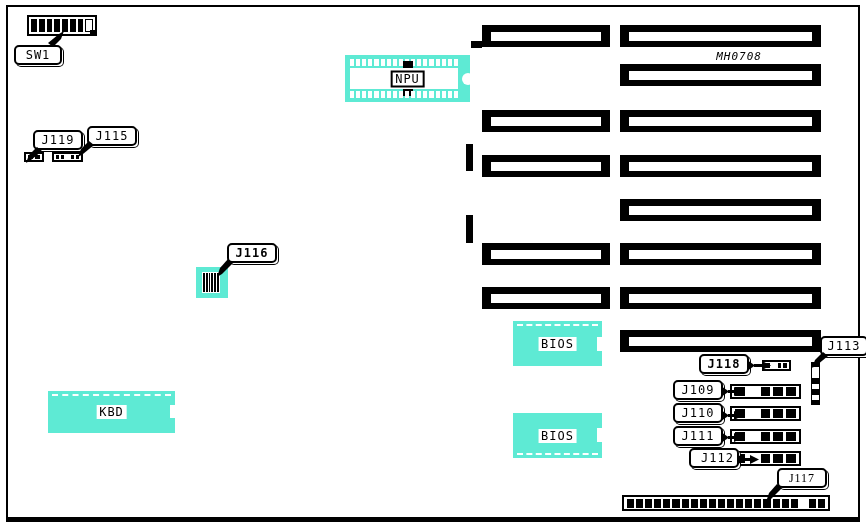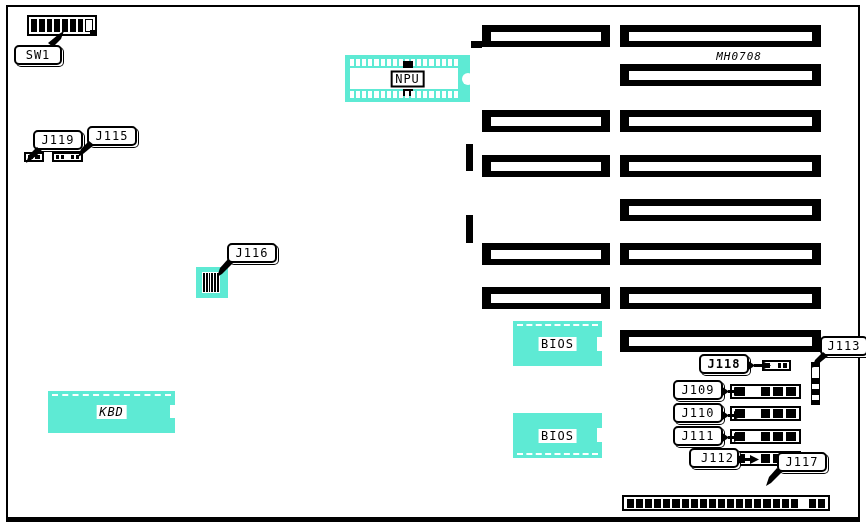--- a/index.html
+++ b/index.html
@@ -182,42 +182,42 @@
     </span>
   </div>
   <div class="abs jumper-h" style="left:52px;top:152px;width:31px;height:10px;">
       <span class="pin on"></span>
       <span class="pin on"></span>
       <span class="pin off"></span>
       <span class="pin on"></span>
       <span class="pin on"></span>
     </div>
 
-  <div class="callout" style="left:227px;top:243px;width:40px;">J116
+  <div class="callout" style="left:227px;top:243px;width:40px;font-weight:bold;">J116
     <span class="tail" style="left:-12px;bottom:-16px;">
       <svg width="16" height="18">
           <polygon points="11,0 16,4 5,15 0,18 3,9" fill="#000"></polygon>
         </svg>
     </span>
   </div>
   <div class="chip" style="left:196px;top:267px;width:32px;height:31px;">
     <div class="din-inner">
         <span class="stripe"></span>
         <span class="stripe"></span>
         <span class="stripe"></span>
         <span class="stripe"></span>
         <span class="stripe"></span>
         <span class="stripe"></span>
       </div>
   </div>
 
   <div class="chip" style="left:48px;top:391px;width:127px;height:42px;">
     <div class="dashed-top"></div>
     <div class="notch-right" style="top:14px;height:13px;"></div>
-    <div class="soft-label" style="left:50%;top:50%;transform:translate(-50%,-50%);font-style:italic;">KBD</div>
+    <div class="soft-label" style="left:50%;top:50%;transform:translate(-50%,-50%);">KBD</div>
   </div>
 
   <div class="chip" style="left:513px;top:321px;width:89px;height:45px;">
     <div class="dashed-top"></div>
     <div class="notch-right" style="top:16px;"></div>
     <div class="soft-label" style="left:50%;top:50%;transform:translate(-50%,-50%);">BIOS</div>
   </div>
   <div class="chip" style="left:513px;top:413px;width:89px;height:45px;">
     <div class="dashed-bottom"></div>
     <div class="notch-right" style="top:15px;"></div>
@@ -318,21 +318,21 @@
     </span>
   </div>
   <div class="abs jumper-block" style="left:730px;top:451px;width:71px;height:15px;">
       <span class="pin on"></span>
       <span class="pin off"></span>
       <span class="pin on"></span>
       <span class="pin on"></span>
       <span class="pin on"></span>
     </div>
 
-  <div class="callout" style="left:777px;top:452px;width:40px;">J117
+  <div class="callout" style="left:777px;top:468px;width:40px;font-family:Liberation Serif, serif;">J117
     <span class="tail" style="left:-13px;bottom:-16px;">
       <svg width="16" height="18">
           <polygon points="11,0 16,4 5,15 0,18 3,9" fill="#000"></polygon>
         </svg>
     </span>
   </div>
   <div class="abs conn-long" style="left:622px;top:495px;width:208px;height:16px;">
       <span class="pin on"></span>
       <span class="pin on"></span>
       <span class="pin on"></span>

